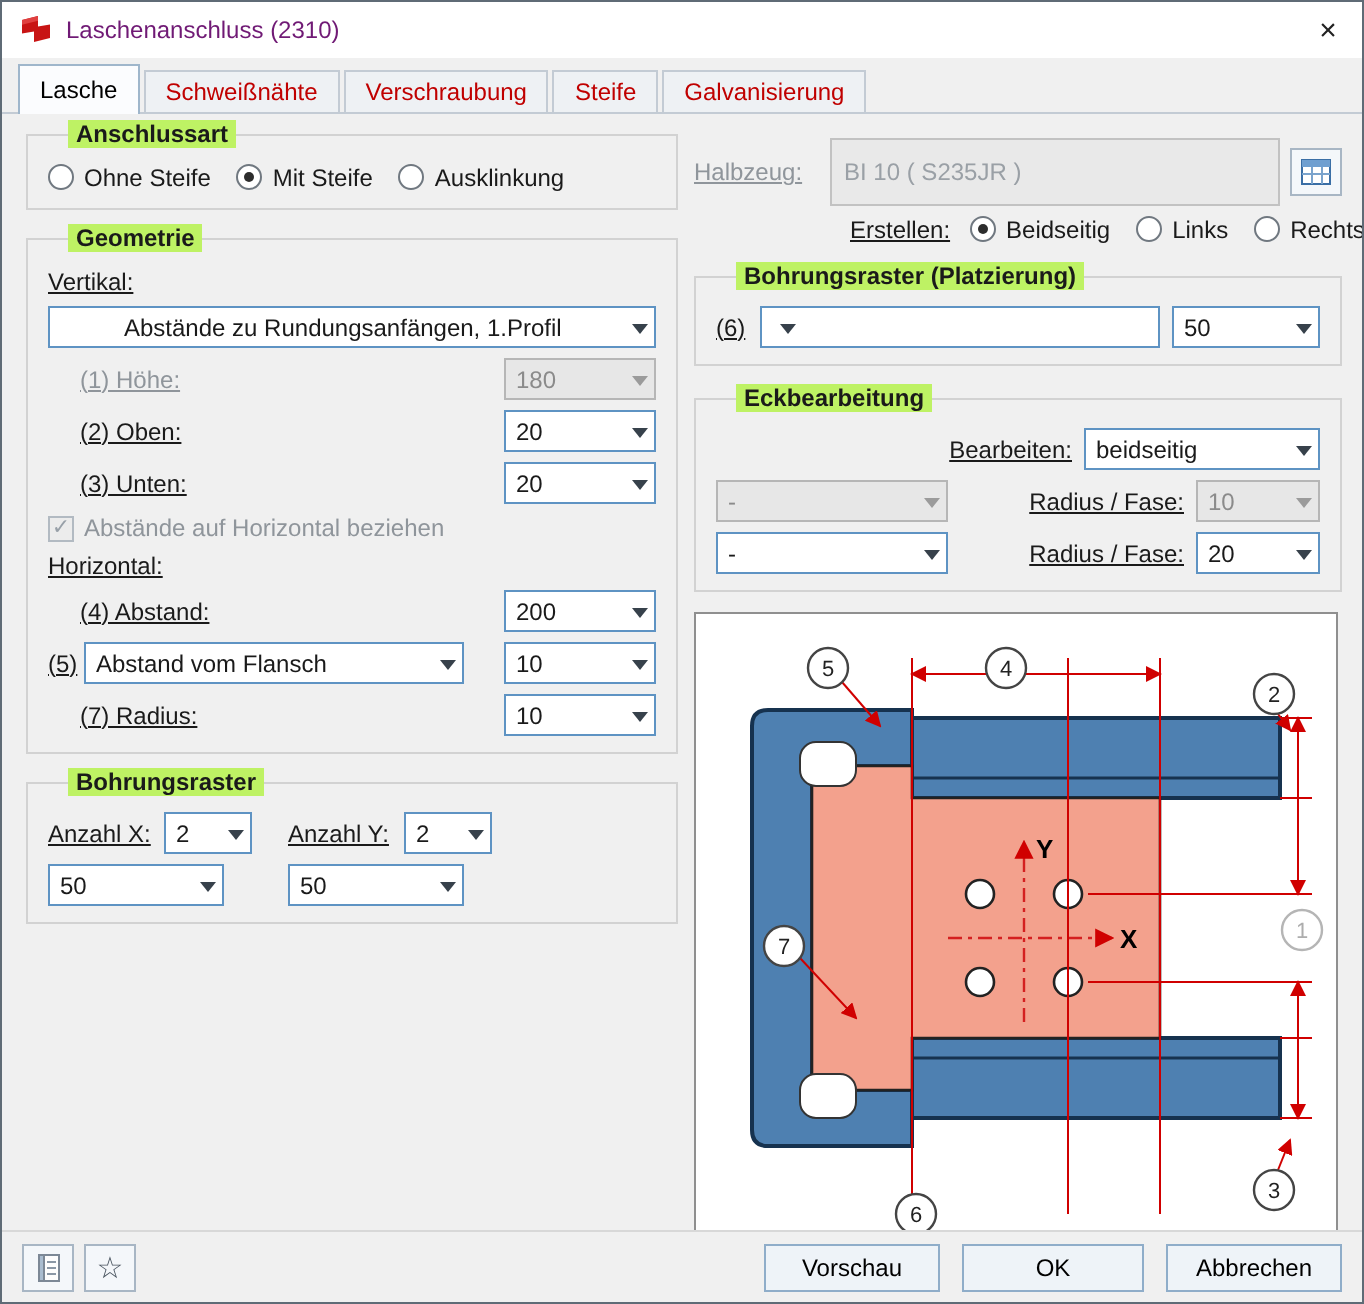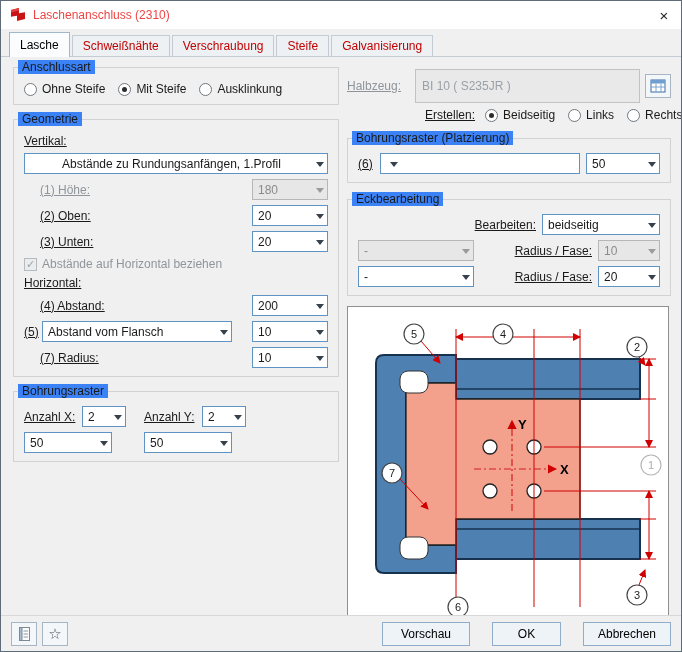--- a/index.html
+++ b/index.html
@@ -6,38 +6,38 @@
   html,body { margin:0; padding:0; background:#9a9a9a; }
   body { font-family:"Liberation Sans", sans-serif; font-size:12px; color:#1a1a1a; }
 
   .window { position:relative; width:682px; height:652px; background:#f0f0f0;
             border:1px solid #5f6b76; overflow:hidden; }
 
   
   .titlebar { position:absolute; top:0; left:0; right:0; height:28px; background:#ffffff;
               display:flex; align-items:center; padding:0 0 0 8px; }
   .titlebar .ticon { width:18px; height:18px; margin-right:6px; display:flex; align-items:center; }
-  .titlebar .ttext { font-size:12px; color:#ef4444; }
+  .titlebar .ttext { font-size:12px; color:#701a75; }
   .close-btn { margin-left:auto; width:34px; height:28px; display:flex; align-items:center;
                justify-content:center; font-size:15px; color:#222; cursor:default; }
 
   
   .tabstrip { position:absolute; top:28px; left:0; right:0; height:28px; display:flex;
               align-items:flex-end; padding:0 0 0 8px; border-bottom:1px solid #c3cbd4; background:#f0f0f0; }
   .tab { padding:0 10px; margin-right:2px; height:21px; display:flex; align-items:center;
          border:1px solid #c3cbd4; border-bottom:none; background:#eef1f4; color:#c00000; }
   .tab.active { height:25px; background:#fbfcfe; color:#000; border-color:#9fb6cb; margin-bottom:-1px; }
 
   
   .col-left  { position:absolute; left:12px;  top:66px; width:326px; }
   .col-right { position:absolute; left:346px; top:62px; width:324px; }
 
   
   .group { position:relative; border:1px solid #d2d2d2; padding:14px 10px 8px 10px; margin-bottom:14px; }
-  .gtitle { position:absolute; top:-8px; left:4px; background:#3b82f6; padding:0 4px; font-weight:normal; }
+  .gtitle { position:absolute; top:-8px; left:20px; background:#bef264; padding:0 4px; font-weight:bold; }
 
   
   .frow { display:flex; align-items:center; margin-bottom:5px; }
   .spacer { flex:1; }
   .ind { padding-left:16px; }
   .lbl { white-space:nowrap;text-decoration:underline; }
   .lbl-dis { color:#8f959b; }
   .mb0 { margin-bottom:0; }
 
   
@@ -46,21 +46,21 @@
   .combo-text { flex:1; white-space:nowrap; overflow:hidden; }
   .combo-arrow { width:15px; align-self:stretch; display:flex; align-items:center; justify-content:center; }
   .combo-arrow::after { content:""; border:4px solid transparent; border-top:5px solid #37414b; margin-top:5px; }
   .combo.disabled { background:#e7e7e7; border-color:#b6b6b6; color:#8b8b8b; }
   .combo.disabled .combo-arrow::after { border-top-color:#9b9b9b; }
   .w44{width:44px;} .w62{width:62px;} .w72{width:76px;} .w74{width:74px;}
   .w88{width:88px;} .w116{width:116px;} .w118{width:118px;} .w190{width:190px;}
   .grow{flex:1;} .wfull{width:100%;padding-left:37px;}
 
   
-  .radio { display:flex; align-items:center; margin-right:13px; }
+  .radio { display:flex; margin-right:13px; }
   .rdot { width:13px; height:13px; border-radius:50%; border:1px solid #707880; background:#fff;
           margin-right:5px; position:relative; flex:none; }
   .rdot.sel::after { content:""; position:absolute; left:3px; top:3px; width:5px; height:5px;
                      border-radius:50%; background:#2d2d2d; }
   .check { display:flex; align-items:center; }
   .cbox { width:13px; height:13px; border:1px solid #b2bac2; background:#ececec; color:#98a0a8;
           font-size:11px; line-height:11px; display:flex; align-items:center; justify-content:center;
           margin-right:5px; flex:none; }
 
   
@@ -69,24 +69,24 @@
   .icon-btn { width:26px; height:24px; border:1px solid #a8b6c4; background:#f4f7fa;
               display:flex; align-items:center; justify-content:center; padding:0; }
 
   
   .diagram { width:322px; height:318px; border:1px solid #8f8f8f; background:#ffffff; margin-top:10px; }
 
   
   .footer { position:absolute; left:0; right:0; bottom:0; height:36px; border-top:1px solid #d8d8d8;
             background:#f0f0f0; display:flex; align-items:center; padding:0 10px; }
   .footer .left-icons { display:flex; gap:5px; }
-  .footer .btns { margin-left:auto; display:flex; gap:22px;justify-content:center; }
+  .footer .btns { margin-left:auto; display:flex; gap:11px;justify-content:center; }
   .push-btn { height:24px; background:#eef3f8; border:1px solid #8fadc9; color:#000;
               display:flex; align-items:center; justify-content:center; font-size:12px; }
-  .bw88{width:88px;} .bw72{width:69px;}
+  .bw88{width:88px;} .bw72{width:91px;}
   .star-glyph { font-size:15px; color:#4a5560; }
 
   
   .co  { font-family:"Liberation Sans", sans-serif; font-size:11px; fill:#222; text-anchor:middle; }
   .co-dis { fill:#adadad; }
   .axis-lbl { font-family:"Liberation Sans", sans-serif; font-size:13px; font-weight:bold; fill:#000; }
 </style>
 </head>
 <body>
 

